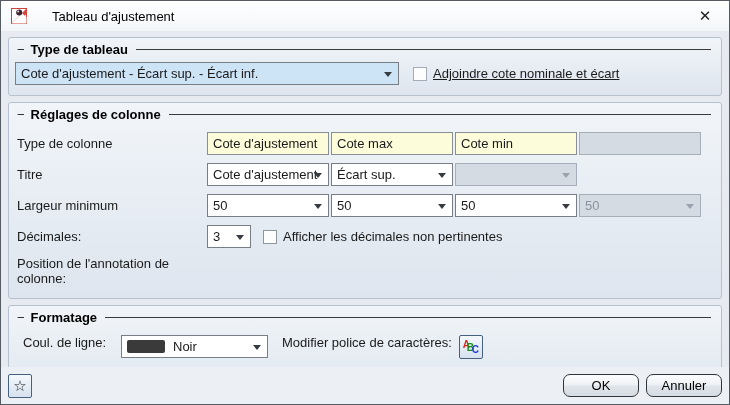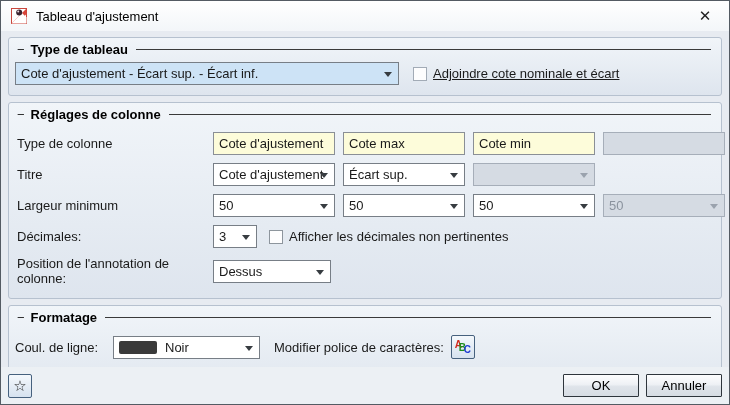--- a/index.html
+++ b/index.html
@@ -18,21 +18,21 @@
     overflow: hidden;
   }
   
   .titlebar {
     height: 30px;
     display: flex; align-items: center;
     padding: 0 10px;
     background: linear-gradient(#ffffff, #f3f6f9);
   }
   .app-icon { width:16px; height:16px; flex:0 0 16px; }
-  .title-text { margin-left: 9px; font-size: 13px; color:#000;text-align:right; }
+  .title-text { margin-left: 25px; font-size: 13px; color:#000;text-align:right; }
   .close-btn {
     margin-left: auto;
     width: 28px; height: 24px;
     display:flex; align-items:center; justify-content:center;
     font-size: 15px; color:#222;
     background: transparent; border: none; cursor: pointer;
   }
   
   .body { padding: 6px 7px 0 7px; }
   .groupbox {
@@ -83,34 +83,34 @@
 
   
   .g1-row { display:flex; align-items:center; padding: 3px 6px 10px 6px; }
   .g1-combo { width: 384px; }
   .g1-check { margin-left: 14px; text-decoration: underline; }
 
   
   .g2-row {
     display: grid;
     grid-template-columns: 190px 122px 122px 122px 122px;
-    column-gap: 8px;
+    column-gap: 2px;
     align-items: center;
     padding: 0 6px;
     margin: 8px 0;
   }
   .g2-row .rowlabel { padding-left: 2px; }
   .g2-span { grid-column: 2 / 6; display:flex; align-items:center; }
   .combo-small { width: 44px; }
   .combo-med { width: 118px; }
   .g2-check { margin-left: 12px; }
   .g2-bottom-pad { height: 4px; }
 
   
-  .g3-row { display:flex; align-items:center; padding: 0 6px; margin: 8px 0; }
+  .g3-row { display:flex; align-items:flex-start; padding: 0 6px; margin: 8px 8px; }
   .g3-label1 { width: 98px; }
   .g3-combo { width: 147px; }
   .g3-combo2 { width: 140px; }
   .swatch {
     width: 38px; height: 13px;
     border-radius: 2px;
     margin-right: 8px;
     flex: 0 0 38px;
   }
   .font-label { margin-left: 14px; margin-right: 7px; }
@@ -133,21 +133,21 @@
     height: 37px;
     display: flex; align-items: center;
     padding: 0 7px;
     background: #ecf0f4;
   }
   .star-btn { font-size: 15px; color:#222; }
   .btns { margin-left: auto; display: flex; gap: 7px; }
   .push-btn {
     width: 76px; height: 23px;
     border: 1px solid #2e353c;
-    border-radius: 1px;
+    border-radius: 7px;
     background: linear-gradient(#fdfdfe 0%, #eef1f5 45%, #dfe4ea 55%, #d6dce3 100%);
     font-family: inherit; font-size: 13px; color:#000;
     cursor: pointer;
   }
 </style>
 </head>
 <body>
 
 <div class="dialog">
 
@@ -253,26 +253,20 @@
             </div>
           <div class="checkbox-row g2-check">
             <span class="checkbox strong"></span>
             <span class="cblabel">Afficher les décimales non pertinentes</span>
           </div>
         </div>
       </div>
 
       <div class="g2-row">
         <span class="rowlabel">Position de l'annotation de colonne:</span>
-        <div class="g2-span">
-          <div class="combo combo-med">
-              <span>Dessus</span>
-              <span class="arrow"></span>
-            </div>
-        </div>
       </div>
       <div class="g2-bottom-pad"></div>
     </div>
 
     <div class="groupbox">
       <div class="group-header">
         <span class="collapse-dash">−</span>
         <span class="group-title">Formatage</span>
         <span class="header-rule"></span>
       </div>

